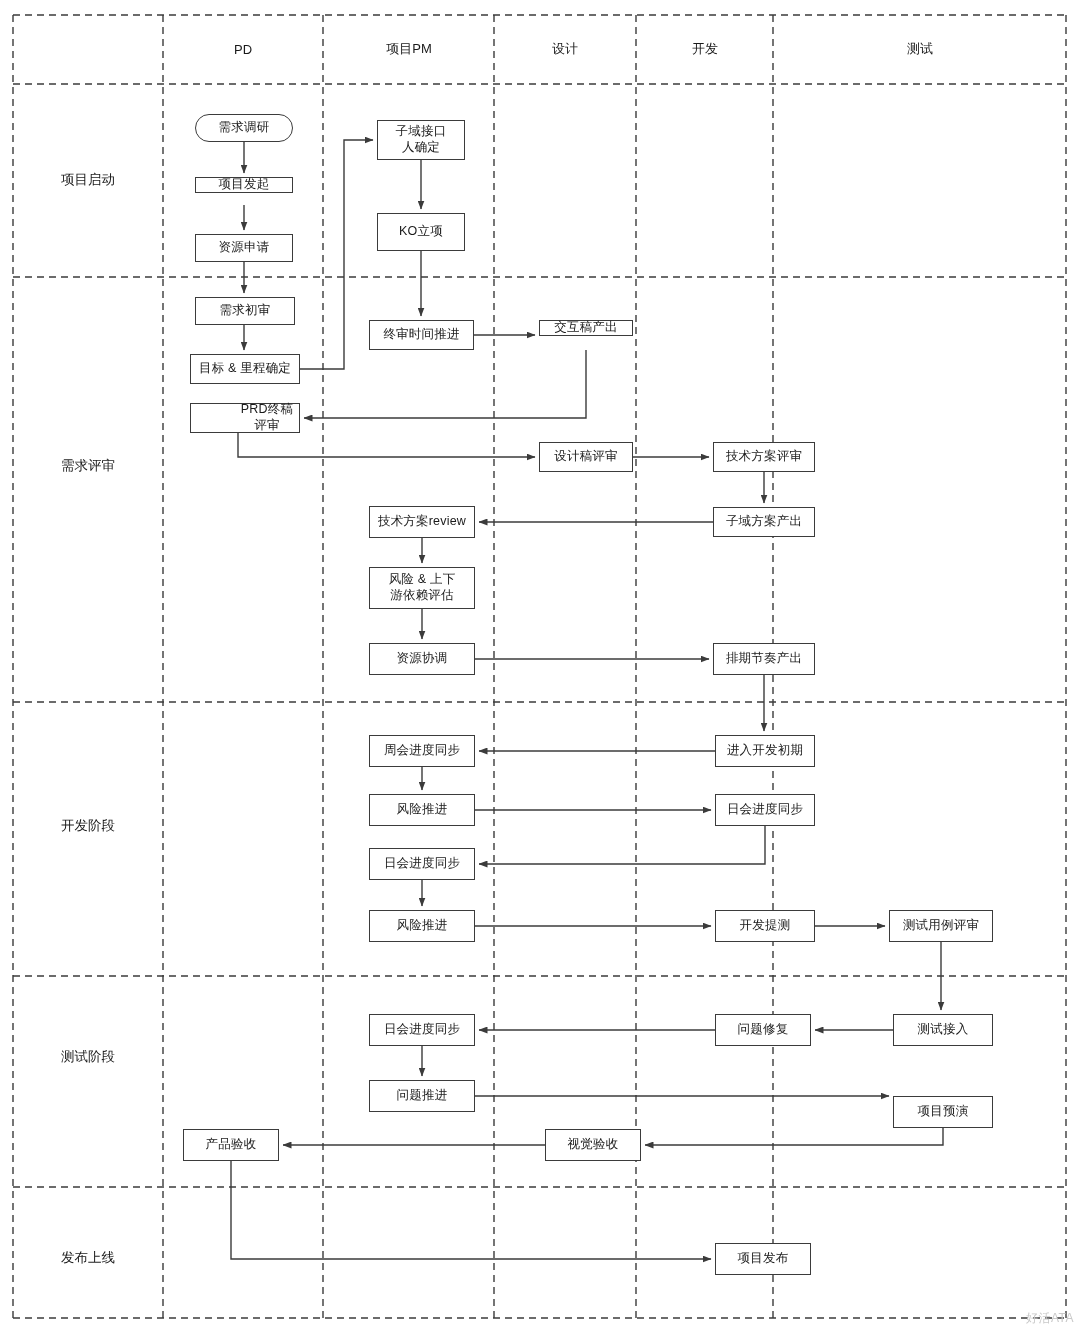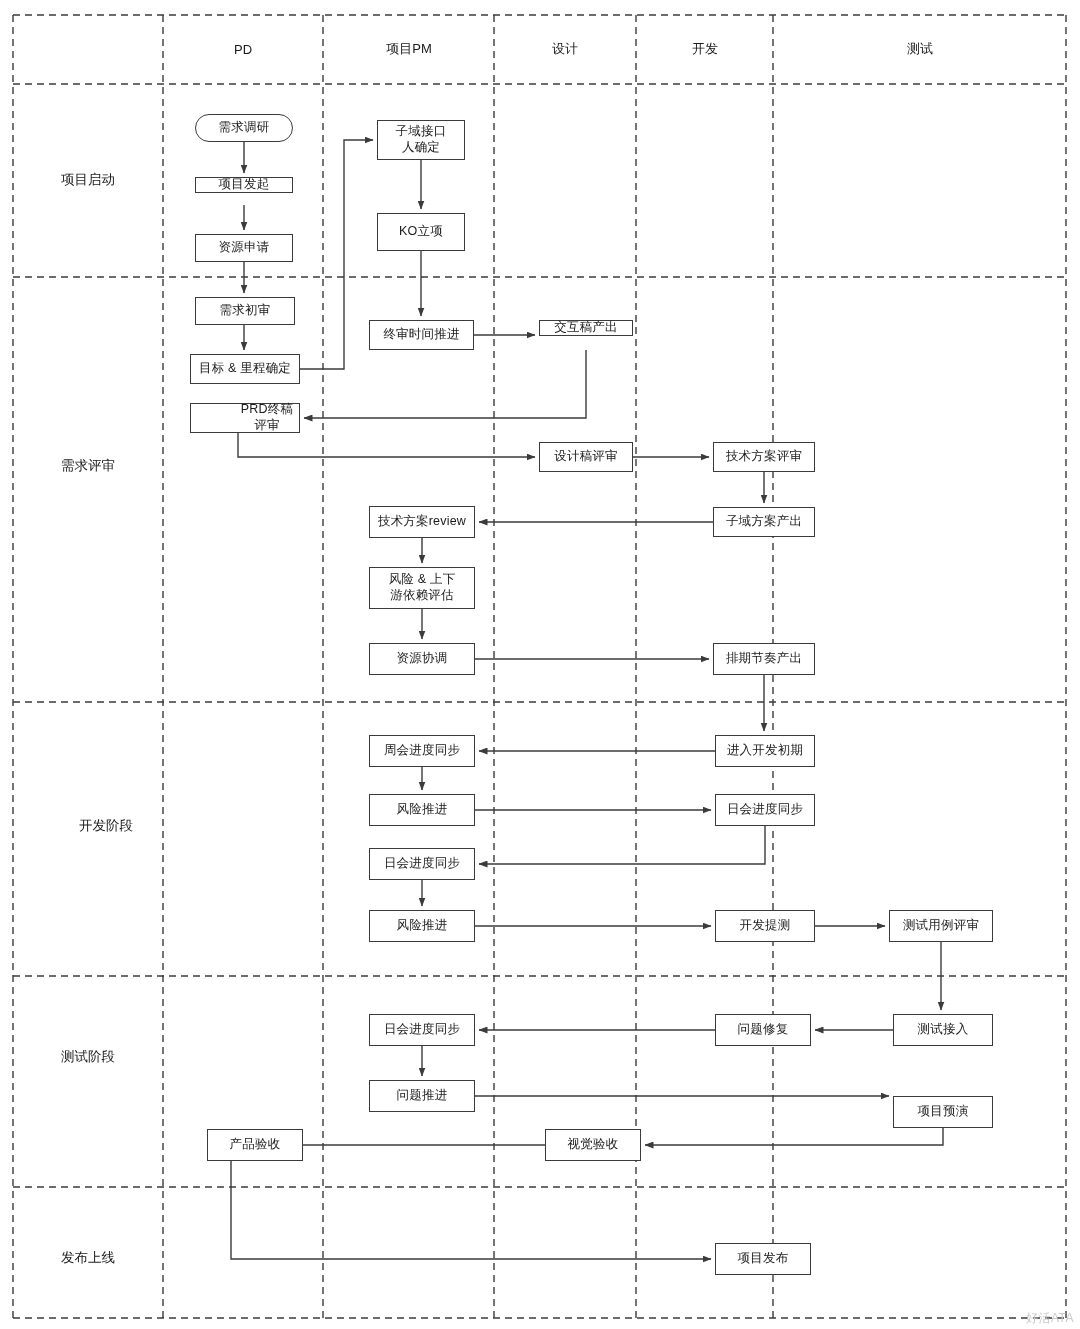--- a/index.html
+++ b/index.html
@@ -133,21 +133,21 @@
   <div id="lane-headers">
       <div class="lane-header-label" style="left: 243px; top: 49px;">PD</div>
       <div class="lane-header-label" style="left: 409px; top: 49px;">项目PM</div>
       <div class="lane-header-label" style="left: 565px; top: 49px;">设计</div>
       <div class="lane-header-label" style="left: 705px; top: 49px;">开发</div>
       <div class="lane-header-label" style="left: 920px; top: 49px;">测试</div>
     </div>
   <div id="stage-labels">
       <div class="stage-label" style="left: 88px; top: 180px;">项目启动</div>
       <div class="stage-label" style="left: 88px; top: 466px;">需求评审</div>
-      <div class="stage-label" style="left: 88px; top: 826px; margin-left: 18px;">开发阶段</div>
+      <div class="stage-label" style="left: 88px; top: 826px;">开发阶段</div>
       <div class="stage-label" style="left: 88px; top: 1057px;">测试阶段</div>
       <div class="stage-label" style="left: 88px; top: 1258px;">发布上线</div>
     </div>
   <div id="node-layer">
       <div class="node terminator" style="left: 195px; top: 114px; width: 98px; height: 28px;">
         <span style="white-space: pre-line;">需求调研</span>
       </div>
       <div class="node" style="left: 195px; top: 177px; width: 98px; height: 16px;">
         <span style="white-space: pre-line;">项目发起</span>
       </div>
@@ -233,21 +233,21 @@
       </div>
       <div class="node" style="left: 369px; top: 1080px; width: 106px; height: 32px;">
         <span style="white-space: pre-line;">问题推进</span>
       </div>
       <div class="node" style="left: 893px; top: 1080px; width: 100px; height: 32px; margin-top: 16px;">
         <span style="white-space: pre-line;">项目预演</span>
       </div>
       <div class="node" style="left: 545px; top: 1129px; width: 96px; height: 32px;">
         <span style="white-space: pre-line;">视觉验收</span>
       </div>
-      <div class="node" style="left: 183px; top: 1129px; width: 96px; height: 32px; margin-left: 24px;">
+      <div class="node" style="left: 183px; top: 1129px; width: 96px; height: 32px;">
         <span style="white-space: pre-line;">产品验收</span>
       </div>
       <div class="node" style="left: 715px; top: 1243px; width: 96px; height: 32px;">
         <span style="white-space: pre-line;">项目发布</span>
       </div>
     </div>
 
   <div class="watermark">好活ATA</div>
 </div>
 

